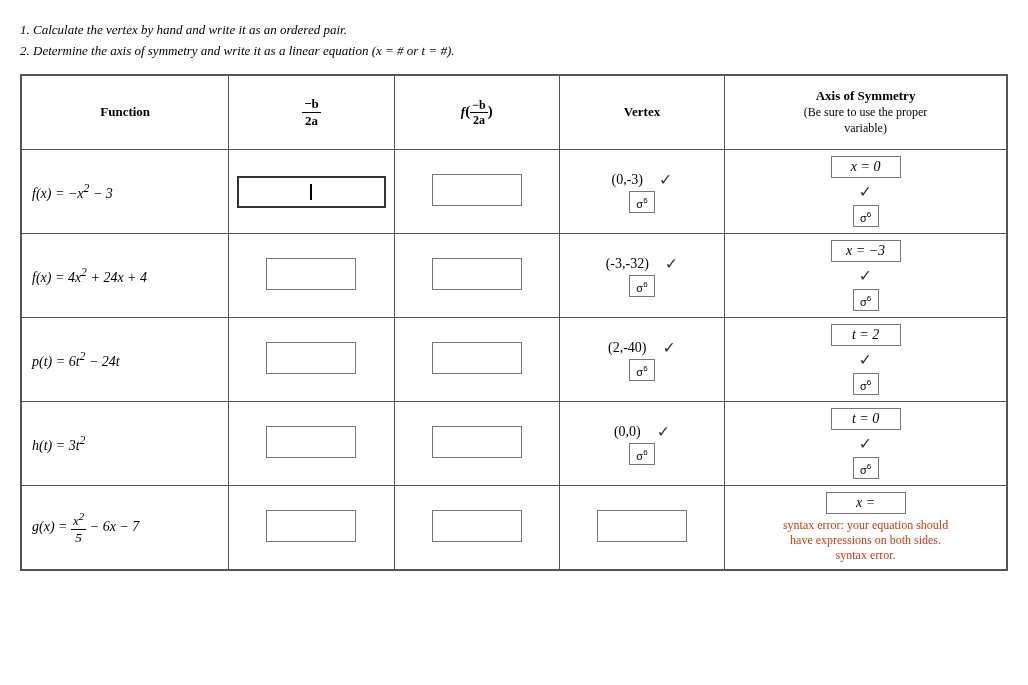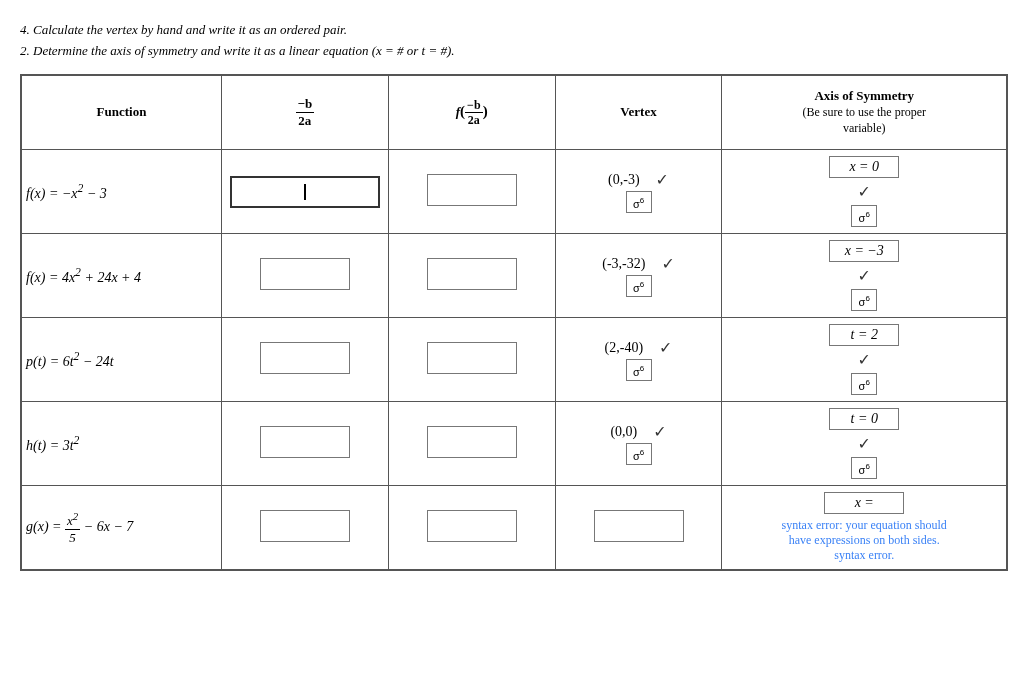--- a/index.html
+++ b/index.html
@@ -30,21 +30,21 @@
       background: #fff;
       font-weight: bold;
       font-style: normal;
       font-size: 13px;
     }
     td {
       font-size: 14px;
     }
     .function-cell {
       text-align: left;
-      padding-left: 4px;
+      padding-left: 10px;
       font-style: italic;
     }
     .input-box {
       border: 1.5px solid #777;
       display: inline-block;
       min-width: 80px;
       min-height: 28px;
       padding: 2px 4px;
       background: #fff;
     }
@@ -95,21 +95,21 @@
     .axis-box {
       border: 1.5px solid #777;
       padding: 2px 8px;
       min-width: 70px;
       display: inline-block;
       background: #fff;
       font-style: italic;
     }
     .error-text {
       font-size: 12px;
-      color: #3b82f6;
+      color: #c2410c;
       font-style: normal;
       margin-top: 4px;
       text-align: center;
     }
     .sub-row {
       margin-top: 2px;
       display: flex;
       align-items: center;
       justify-content: center;
     }
@@ -148,21 +148,21 @@
     }
     .th-axis {
       font-weight: bold;
     }
   </style>
 </head>
 <body>
 
 <div>
   <div class="instructions">
-    <div>4. Calculate the vertex by hand and write it as an ordered pair.</div>
+    <div>1. Calculate the vertex by hand and write it as an ordered pair.</div>
     <div>2. Determine the axis of symmetry and write it as a linear equation (x = # or t = #).</div>
   </div>
 </div>
 
 <table>
   <thead>
     <tr>
       <th>
         <span>Function</span>
       </th>

